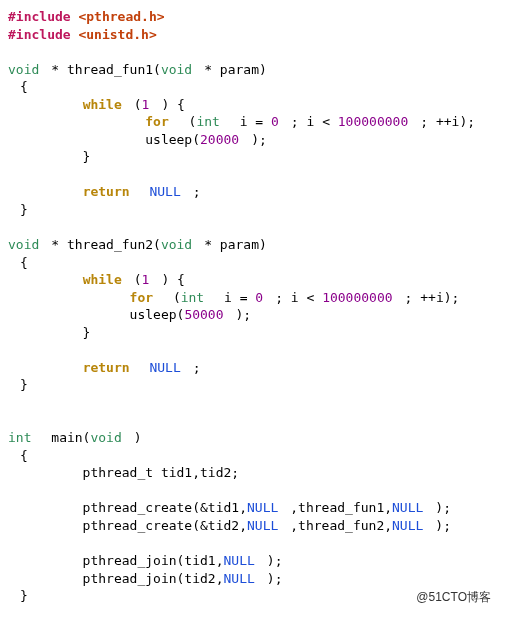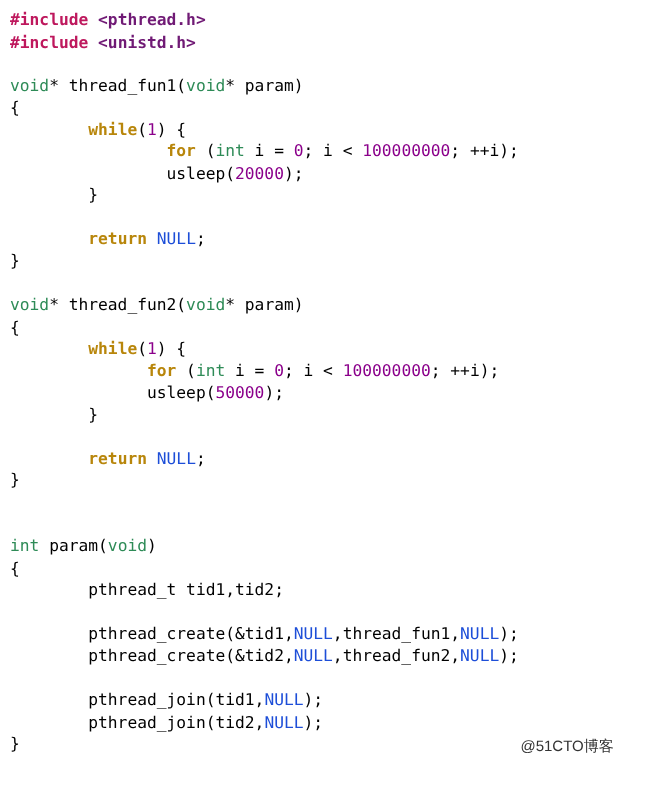--- a/index.html
+++ b/index.html
@@ -12,25 +12,25 @@
     color: #000000;
     width: 516px;
     box-sizing: border-box;
     position: relative;
   }
   pre {
     margin: 0;
     white-space: pre;
   }
   .kw-include { color: #be185d; font-weight: bold; }
-  .hdr { color: #701a75; font-weight: bold; }
+  .hdr { color: #c2410c; font-weight: bold; }
   .type { color: #2e8b57; font-weight: normal; }
   .num { color: #8b008b; }
   .kw { color: #b8860b; font-weight: bold; margin-top: 35px; }
-  .p { color: #000000; }
+  .p { color: #000000; margin-left: 12px; }
   .null { color: #1d4ed8; font-weight: normal; }
   .watermark {
     position: absolute;
     right: 22px;
     bottom: 6px;
     font-family: Arial, sans-serif;
     font-size: 12px;
     color: #333;
     background: rgba(255,255,255,0.6);
     padding: 1px 3px;
@@ -56,21 +56,21 @@
 <span><span class="p">{</span></span>
 <span><span class="p">        </span><span class="kw">while</span><span class="p">(</span><span class="num">1</span><span class="p">) {</span></span>
 <span><span class="p">              </span><span class="kw">for</span><span class="p"> (</span><span class="type">int</span><span class="p"> i = </span><span class="num">0</span><span class="p">; i &lt; </span><span class="num">100000000</span><span class="p">; ++i);</span></span>
 <span><span class="p">              usleep(</span><span class="num">50000</span><span class="p">);</span></span>
 <span><span class="p">        }</span></span>
 <span></span>
 <span><span class="p">        </span><span class="kw">return</span><span class="p"> </span><span class="null">NULL</span><span class="p">;</span></span>
 <span><span class="p">}</span></span>
 <span></span>
 <span></span>
-<span><span class="type">int</span><span class="p"> param(</span><span class="type">void</span><span class="p">)</span></span>
+<span><span class="type">int</span><span class="p"> main(</span><span class="type">void</span><span class="p">)</span></span>
 <span><span class="p">{</span></span>
 <span><span class="p">        pthread_t tid1,tid2;</span></span>
 <span></span>
 <span><span class="p">        pthread_create(&amp;tid1,</span><span class="null">NULL</span><span class="p">,thread_fun1,</span><span class="null">NULL</span><span class="p">);</span></span>
 <span><span class="p">        pthread_create(&amp;tid2,</span><span class="null">NULL</span><span class="p">,thread_fun2,</span><span class="null">NULL</span><span class="p">);</span></span>
 <span></span>
 <span><span class="p">        pthread_join(tid1,</span><span class="null">NULL</span><span class="p">);</span></span>
 <span><span class="p">        pthread_join(tid2,</span><span class="null">NULL</span><span class="p">);</span></span>
 <span><span class="p">}</span></span>
 </pre>

